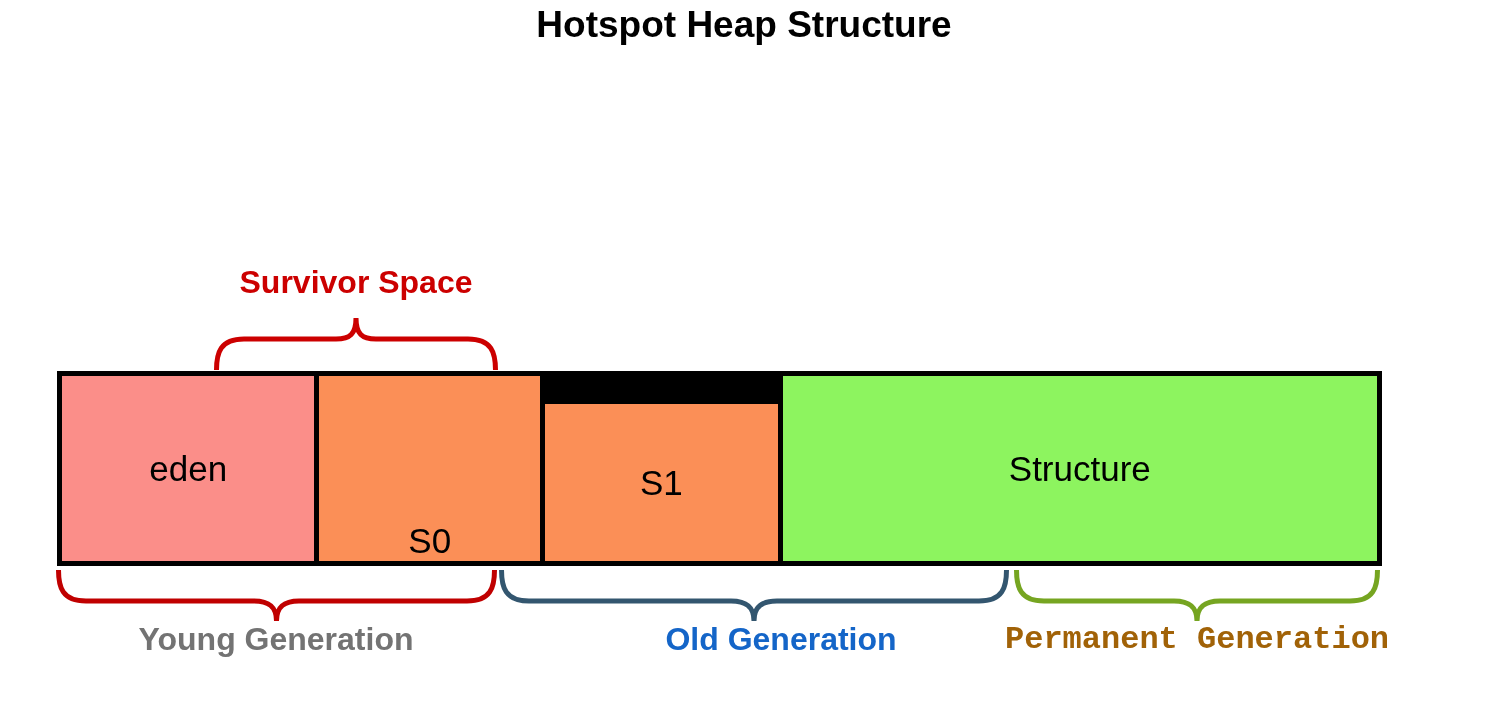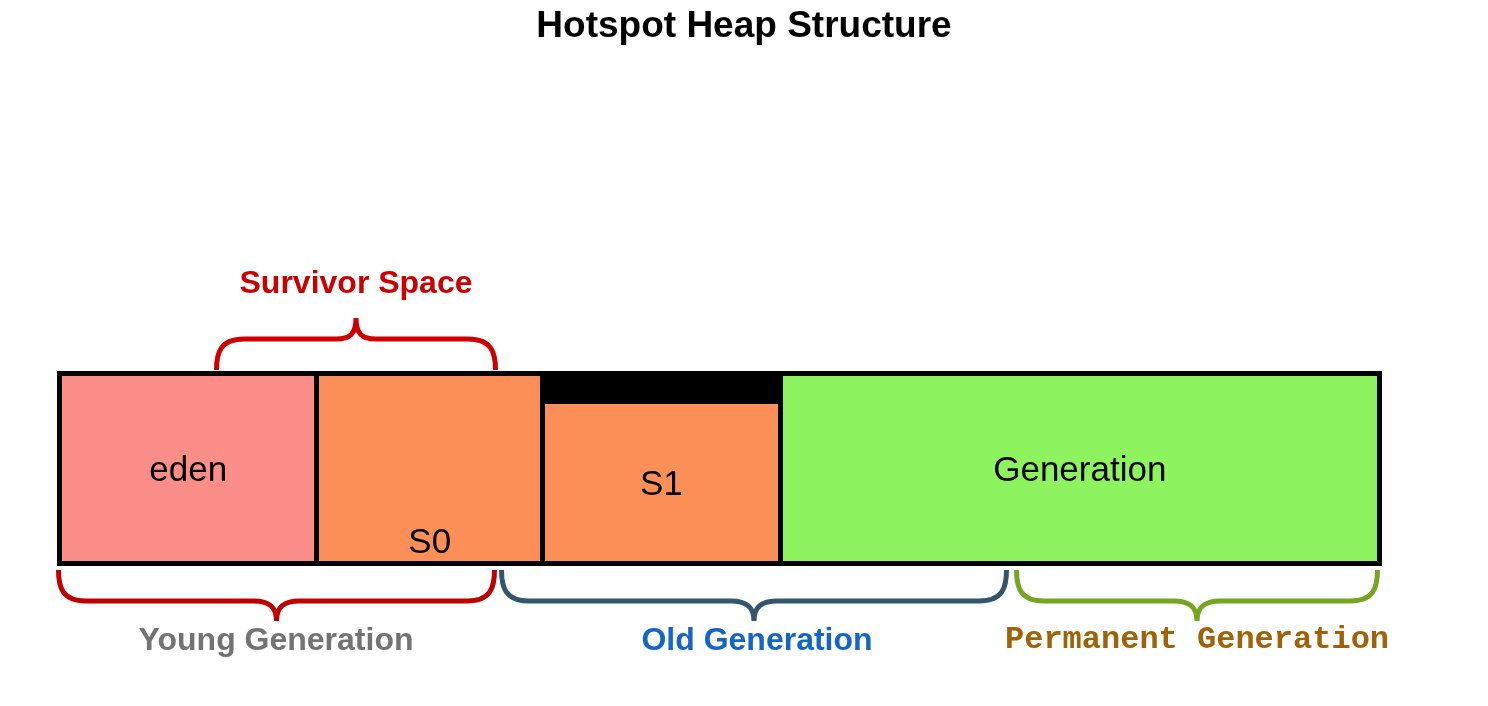--- a/index.html
+++ b/index.html
@@ -17,21 +17,21 @@
     letter-spacing:0px;
   }
   .brace-label {
     position:absolute;
     transform:translateX(-50%);
     font-size:32px; font-weight:bold;
     white-space:nowrap;
   }
   .label-survivor  { left:356px;  top:264px; }
   .label-young     { left:276px;  top:621px; }
-  .label-old       { left:757px;  top:621px; }
+  .label-old       { left:781px;  top:621px; }
   .label-permanent { left:1197px; top:621px; }
 
   .heap-bar {
     position:absolute; left:57px; top:371px;
     width:1325px; height:195px;
     background:#000000;
     box-sizing:border-box;
     padding:5px;
     display:flex; gap:5px;
   }
@@ -69,21 +69,21 @@
     <div class="heap-section w-eden" style="background: rgb(251, 142, 137);">
       <span>eden</span>
     </div>
     <div class="heap-section w-s0" style="background: rgb(251, 143, 87); align-items: flex-end;">
       <span>S0</span>
     </div>
     <div class="heap-section w-s1" style="background: rgb(251, 143, 87);">
       <span>S1</span>
     </div>
     <div class="heap-section w-permanent" style="background: rgb(141, 244, 95);">
-      <span>Generation</span>
+      <span>Structure</span>
     </div>
   </div>
 
   <svg class="brace brace-young" width="441" height="54" viewBox="0 0 441 54">
     <path d="M2.5,0 C2.5,17 6,31 30,31 L198,31 C212,31 220.5,36 220.5,51 C220.5,36 229,31 243,31 L411,31 C435,31 438.5,17 438.5,0" fill="none" stroke-width="5" stroke-linecap="round" stroke="#C00000"></path>
   </svg>
 
   <svg class="brace brace-old" width="510" height="54" viewBox="0 0 510 54">
     <path d="M2.5,0 C2.5,17 6,31 30,31 L232,31 C246,31 255,36 255,51 C255,36 264,31 278,31 L480,31 C504,31 507.5,17 507.5,0" fill="none" stroke-width="5" stroke-linecap="round" stroke="#33566F"></path>
   </svg>

